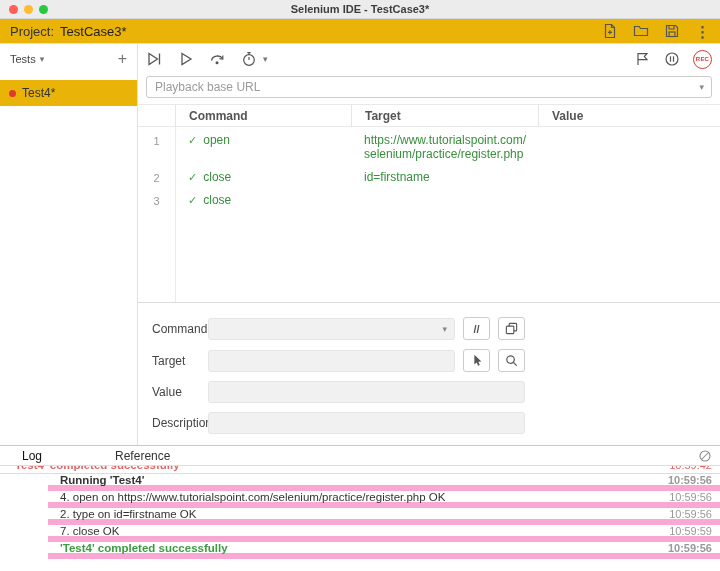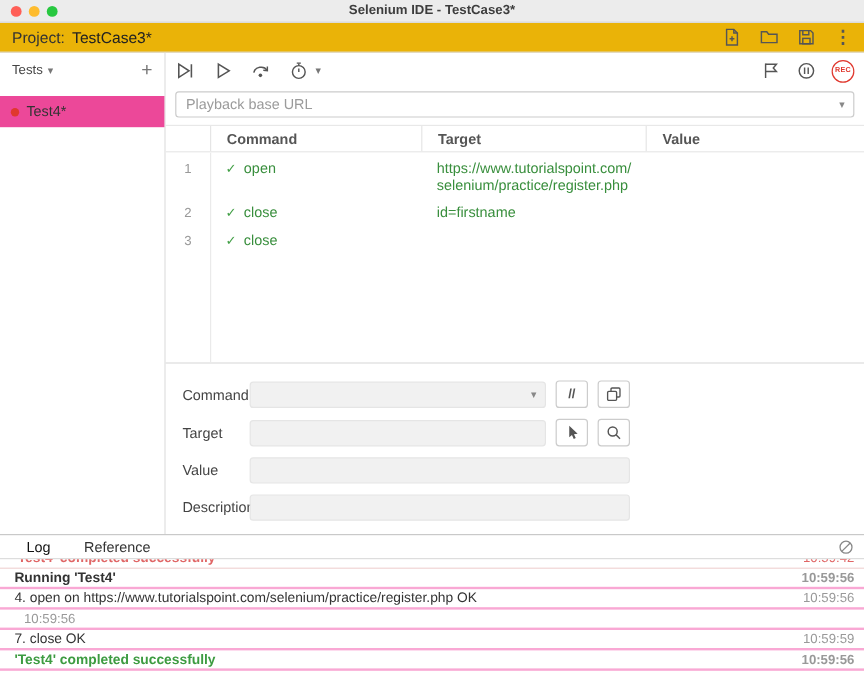--- a/index.html
+++ b/index.html
@@ -33,21 +33,21 @@
   
   .sidebar { width:138px; border-right:1px solid #e0e0e0; display:flex; flex-direction:column; }
   .sidebar-header { height:30px; display:flex; align-items:center; padding:0 10px; }
   .tests-label { font-size:11px; color:#444; }
   .caret { font-size:9px; color:#777; margin-left:4px; }
   .add-btn { margin-left:auto; font-size:16px; color:#777; line-height:1; }
   .search-wrap { padding:5px 8px 7px; border-bottom:1px solid #e8e8e8; }
   .search-input { width:100%; height:18px; border:1px solid #ddd; border-radius:2px; font-size:11px; padding:2px 6px; color:#333; outline:none; font-family:"Liberation Sans",sans-serif; }
   .search-input::placeholder { color:#a6a6a6; }
   .test-list { padding-top:6px; }
-  .test-item { height:26px; display:flex; align-items:center; background:#ec4899; }
+  .test-item { height:26px; display:flex; align-items:center; background:#eab308; }
   .rec-dot { width:7px; height:7px; border-radius:50%; background:#e0382e; margin:0 6px 0 9px; flex:0 0 auto; }
   .test-name { font-size:12px; color:#333; }
 
   
   .main { flex:1; min-width:0; display:flex; flex-direction:column; }
   .toolbar { height:30px; display:flex; align-items:center; padding:0 8px; }
   .tb-left { display:flex; align-items:center; gap:15px; }
   .tb-right { margin-left:auto; display:flex; align-items:center; gap:13px; }
   .speed-group { display:flex; align-items:center; gap:2px; }
   .rec-badge { width:19px; height:19px; border:1.6px solid #e0382e; border-radius:50%; color:#e0382e;
@@ -80,29 +80,29 @@
   .field { height:22px; background:#f1f1f1; border:1px solid #e5e5e5; border-radius:3px; }
   .field input { border:none; outline:none; background:transparent; width:100%; height:100%; font-size:12px; padding:0 8px; font-family:"Liberation Sans",sans-serif; }
   .field-cmd { width:247px; position:relative; display:flex; align-items:center; }
   .field-cmd .fcaret { position:absolute; right:7px; top:5px; font-size:9px; color:#888; }
   .field-wide { width:317px; }
   .sq-btn { width:27px; height:23px; border:1px solid #ccc; border-radius:3px; background:#fff; margin-left:8px;
     display:flex; align-items:center; justify-content:center; color:#555; font-size:11px; font-weight:bold; padding:0; }
 
   
   .log-panel { height:124px; border-top:1px solid #c9c9c9; display:flex; flex-direction:column; overflow:hidden; flex:0 0 auto; }
-  .log-tabs { height:20px; border-bottom:1px solid #ddd; display:flex; align-items:center; padding:0 8px; flex:0 0 auto; }
+  .log-tabs { height:20px; border-bottom:1px solid #ddd; display:flex; align-items:center; padding:0 8px; flex:0 0 auto;gap:45px; }
   .tab { font-size:12px; padding:0 14px; }
   .tab-log { color:#111; }
   .tab-ref { color:#333; }
   .clear-log { margin-left:auto; display:flex; align-items:center; }
   .log-clipped { height:8px; overflow:hidden; border-bottom:1px solid #f0d4d4; flex:0 0 auto; }
   .log-clipped-inner { height:18px; margin-top:-10px; display:flex; align-items:center; padding:0 8px 0 12px; font-size:11.5px; color:#e06666; font-weight:bold; }
   .log-entries { flex:1; overflow:hidden; }
-  .log-entry { height:17px; border-bottom:2px solid #f9a8d4; display:flex; align-items:center; padding:0 8px 0 12px; font-size:11.5px; color:#333; white-space:nowrap; }
+  .log-entry { height:17px; border-bottom:6px solid #f9a8d4; display:flex; align-items:center; padding:0 8px 0 12px; font-size:11.5px; color:#333; white-space:nowrap;margin-left:48px; }
   .log-entry.bold { font-weight:bold; }
   .log-entry.success { font-weight:bold; color:#3d9b41; }
   .entry-text { flex:1; overflow:hidden; text-overflow:ellipsis; }
   .entry-time { color:#999; font-size:11px; margin-left:8px; }
   .clip-time { margin-left:auto; color:#e06666; font-size:11px; font-weight:normal; }
 
   svg { display:block; }
 </style>
 </head>
 <body>
@@ -313,20 +313,21 @@
     <div class="log-entries" id="log-entries">
         <div class="log-entry bold">
           <span class="entry-text">Running 'Test4'</span>
           <span class="entry-time">10:59:56</span>
         </div>
         <div class="log-entry">
           <span class="entry-text">4. open on https://www.tutorialspoint.com/selenium/practice/register.php OK</span>
           <span class="entry-time">10:59:56</span>
         </div>
         <div class="log-entry">
+          <span class="entry-text">2. type on id=firstname OK</span>
           <span class="entry-time">10:59:56</span>
         </div>
         <div class="log-entry">
           <span class="entry-text">7. close OK</span>
           <span class="entry-time">10:59:59</span>
         </div>
         <div class="log-entry success">
           <span class="entry-text">'Test4' completed successfully</span>
           <span class="entry-time">10:59:56</span>
         </div>

